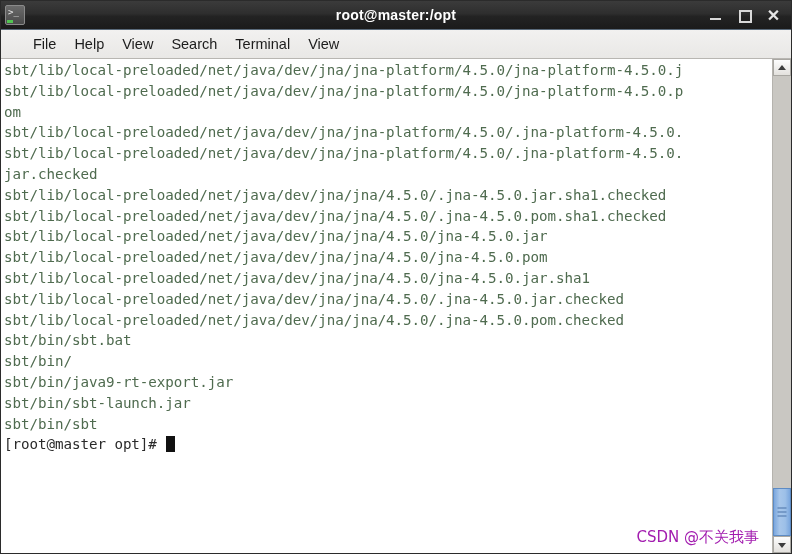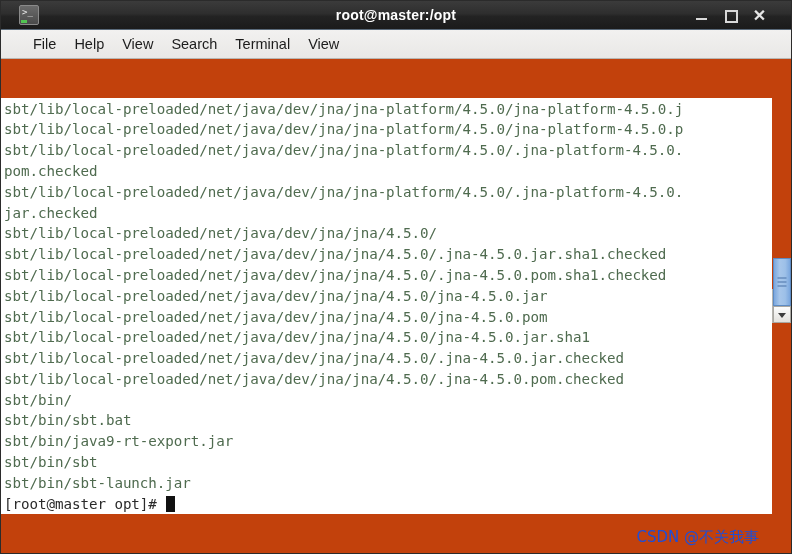--- a/index.html
+++ b/index.html
@@ -27,21 +27,21 @@
 
   
   .titlebar {
     position: relative;
     height: 29px;
     flex: 0 0 29px;
     background: linear-gradient(to bottom, #3b3b3b 0%, #2e2e2e 45%, #232323 55%, #1b1b1b 100%);
     border-bottom: 1px solid #5a6a7a;
     display: flex;
     align-items: center;
-    padding: 0 16px;
+    padding: 0 2px;
     box-sizing: border-box;
   }
   .title-icon {
     width: 20px;
     height: 20px;
     flex: 0 0 20px;
     border-radius: 2px;
     background: linear-gradient(to bottom, #6b6b6b, #4a4a4a);
     border: 1px solid #8a8a8a;
     box-sizing: border-box;
@@ -138,23 +138,22 @@
     font-family: "Liberation Sans", sans-serif;
     cursor: default;
     border-radius: 2px;
   }
 
   
   .term-area {
     flex: 1 1 auto;
     display: flex;
     position: relative;
-    background: #c2410c;
+    background: #fca5a5;
     overflow: hidden;
-    align-items: center;
   }
   .term-screen {
     flex: 1 1 auto;
     background: #ffffff;
     padding: 1px 0 0 3px;
     box-sizing: border-box;
     overflow: hidden;
     position: relative;
   }
   .term-line {
@@ -246,21 +245,21 @@
     height: 1px;
     background: #4a73a8;
   }
 
   
   .watermark {
     position: absolute;
     right: 32px;
     bottom: 6px;
     font-size: 15px;
-    color: #1d4ed8;
+    color: #a21caf;
     font-family: "DejaVu Sans", sans-serif;
     pointer-events: none;
     white-space: nowrap;
   }
 </style>
 </head>
 <body>
 
 <div class="window">
 
@@ -280,37 +279,36 @@
     <div class="menu-item">View</div>
     <div class="menu-item">Search</div>
     <div class="menu-item">Terminal</div>
     <div class="menu-item">View</div>
   </div>
 
   <div class="term-area">
     <div class="term-screen" id="term-screen">
         <div class="term-line">sbt/lib/local-preloaded/net/java/dev/jna/jna-platform/4.5.0/jna-platform-4.5.0.j</div>
         <div class="term-line">sbt/lib/local-preloaded/net/java/dev/jna/jna-platform/4.5.0/jna-platform-4.5.0.p</div>
+        <div class="term-line">om</div>
         <div class="term-line">sbt/lib/local-preloaded/net/java/dev/jna/jna-platform/4.5.0/.jna-platform-4.5.0.</div>
-        <div class="term-line">pom.checked</div>
         <div class="term-line">sbt/lib/local-preloaded/net/java/dev/jna/jna-platform/4.5.0/.jna-platform-4.5.0.</div>
         <div class="term-line">jar.checked</div>
-        <div class="term-line">sbt/lib/local-preloaded/net/java/dev/jna/jna/4.5.0/</div>
         <div class="term-line">sbt/lib/local-preloaded/net/java/dev/jna/jna/4.5.0/.jna-4.5.0.jar.sha1.checked</div>
         <div class="term-line">sbt/lib/local-preloaded/net/java/dev/jna/jna/4.5.0/.jna-4.5.0.pom.sha1.checked</div>
         <div class="term-line">sbt/lib/local-preloaded/net/java/dev/jna/jna/4.5.0/jna-4.5.0.jar</div>
         <div class="term-line">sbt/lib/local-preloaded/net/java/dev/jna/jna/4.5.0/jna-4.5.0.pom</div>
         <div class="term-line">sbt/lib/local-preloaded/net/java/dev/jna/jna/4.5.0/jna-4.5.0.jar.sha1</div>
         <div class="term-line">sbt/lib/local-preloaded/net/java/dev/jna/jna/4.5.0/.jna-4.5.0.jar.checked</div>
         <div class="term-line">sbt/lib/local-preloaded/net/java/dev/jna/jna/4.5.0/.jna-4.5.0.pom.checked</div>
+        <div class="term-line">sbt/bin/sbt.bat</div>
         <div class="term-line">sbt/bin/</div>
-        <div class="term-line">sbt/bin/sbt.bat</div>
         <div class="term-line">sbt/bin/java9-rt-export.jar</div>
+        <div class="term-line">sbt/bin/sbt-launch.jar</div>
         <div class="term-line">sbt/bin/sbt</div>
-        <div class="term-line">sbt/bin/sbt-launch.jar</div>
         <div class="term-line prompt"><span>[root@master opt]# </span><span class="cursor"></span></div>
       </div>
 
     <div class="scrollbar">
       <div class="sb-btn up">
         <span class="sb-arrow"></span>
       </div>
       <div class="sb-track">
         <div class="sb-thumb">
           <span class="grip">

